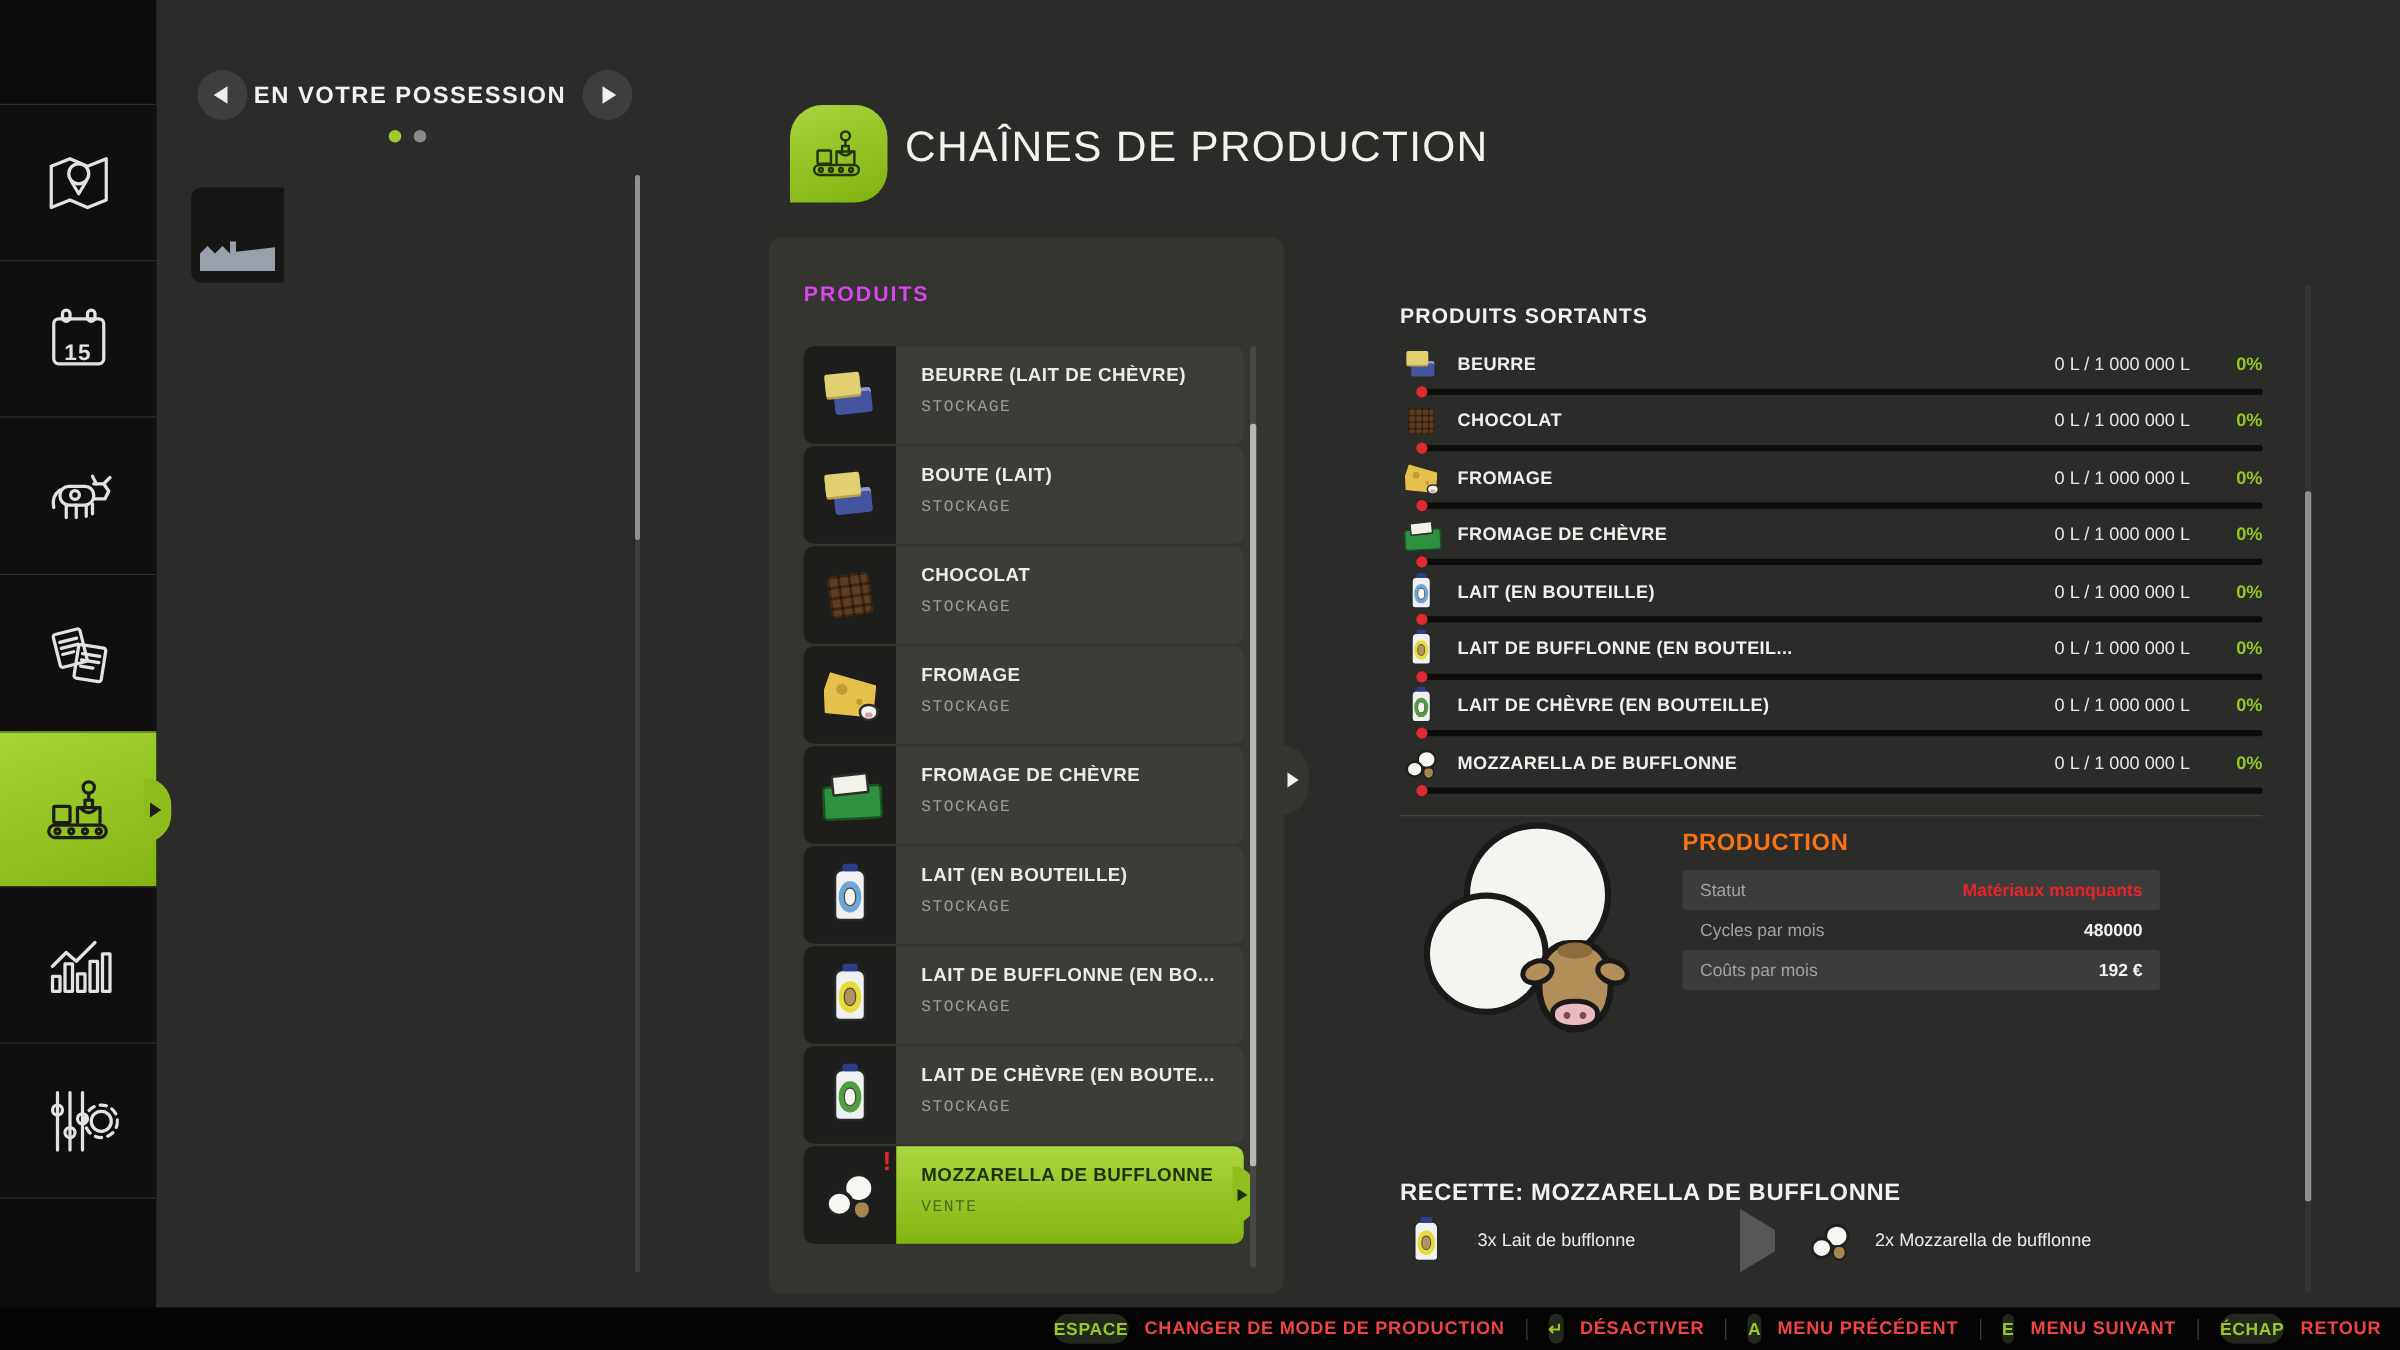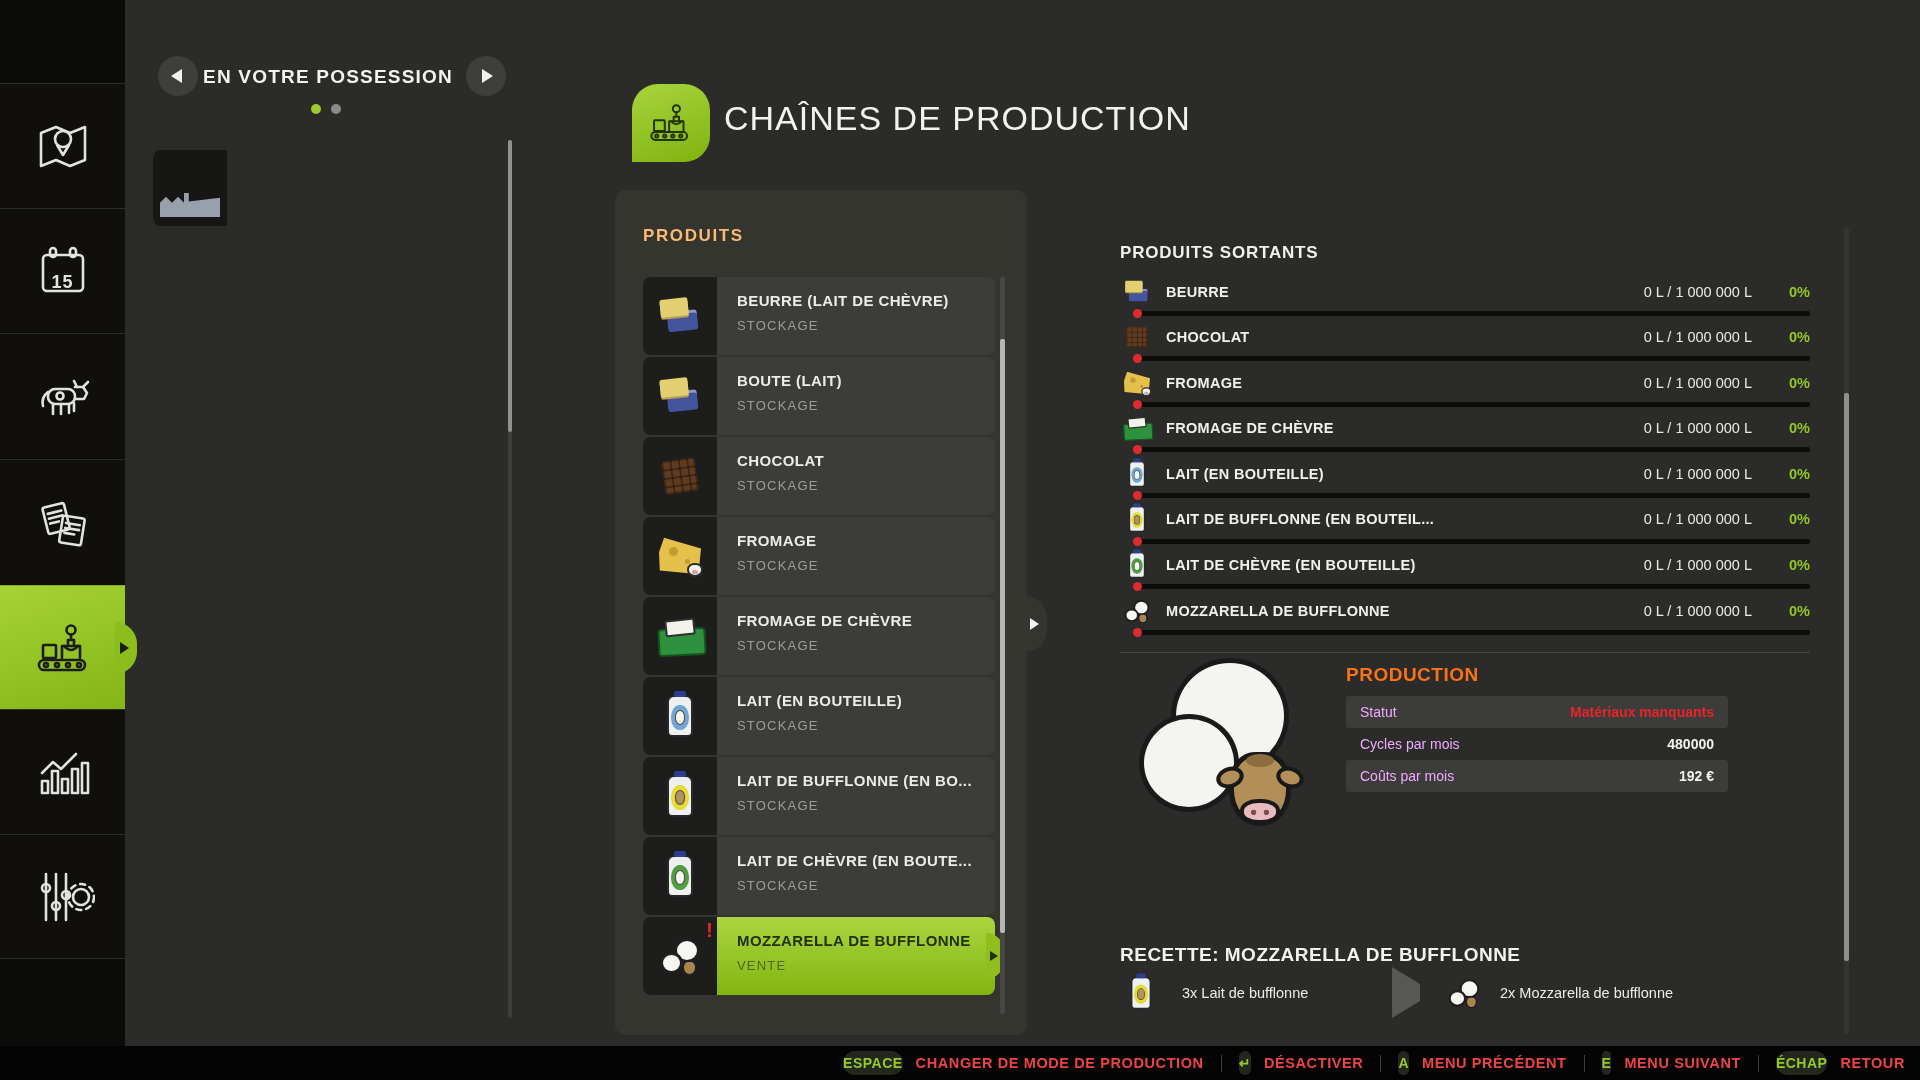--- a/index.html
+++ b/index.html
@@ -61,28 +61,28 @@
     border-radius:26px 26px 26px 0; background:linear-gradient(160deg,#a8d43c,#7fb30f);
     display:flex; align-items:center; justify-content:center; }
   #hdr-badge svg { width:50px; height:50px; stroke:#24330a; fill:none; stroke-width:2.2; stroke-linecap:round; stroke-linejoin:round; }
   #hdr-title { position:absolute; left:724px; top:99px; font-size:34px; font-weight:500; letter-spacing:1px; color:#f2f2ef; white-space:nowrap; }
 
   
   #produits-card { position:absolute; left:615px; top:190px; width:412px; height:845px; background:#33352e; border-radius:10px; }
   #produits-bump { position:absolute; left:1025px; top:596px; width:22px; height:56px; border-radius:0 26px 26px 0; background:#33352e; }
   #produits-bump::after { content:''; position:absolute; left:5px; top:50%; transform:translateY(-50%);
     border-top:6px solid transparent; border-bottom:6px solid transparent; border-left:9px solid #f2f2f0; }
-  #produits-title { position:absolute; left:643px; top:226px; font-size:17px; font-weight:bold; letter-spacing:1.6px; color:#fdba74; }
+  #produits-title { position:absolute; left:643px; top:226px; font-size:17px; font-weight:bold; letter-spacing:1.6px; color:#d946ef; }
   #produits-list { position:absolute; left:643px; top:277px; width:352px; }
   .p-item { height:78px; display:flex; margin-bottom:2px; }
   .p-tile { width:74px; flex:none; background:#1d1d1b; border-radius:8px 0 0 8px;
     display:flex; align-items:center; justify-content:center; position:relative; }
   .p-body { flex:1; background:#3c3d39; border-radius:0 8px 8px 0; padding:15px 0 0 20px; position:relative; }
   .p-title { font-size:15px; font-weight:bold; letter-spacing:.4px; color:#ebebe9; margin-bottom:9px; white-space:nowrap; overflow:hidden; }
-  .p-sub { font-size:13px; letter-spacing:1.2px; color:#9c9c9a; }
+  .p-sub { font-size:13px; letter-spacing:1.2px; color:#9c9c9a;font-family:Liberation Mono, monospace; }
   .p-item.selected .p-body { background:linear-gradient(180deg,#aad63f,#82b511); }
   .p-item.selected .p-title { color:#22310a; }
   .p-item.selected .p-sub { color:#50691a; }
   .p-bump { position:absolute; right:-9px; top:50%; transform:translateY(-50%); width:18px; height:46px;
     border-radius:0 20px 20px 0; background:#8fbe1e; }
   .p-bump::after { content:''; position:absolute; left:4px; top:50%; transform:translateY(-50%);
     border-top:5px solid transparent; border-bottom:5px solid transparent; border-left:8px solid #20300a; }
   .alert-badge { position:absolute; top:1px; right:4px; font-size:21px; font-weight:bold; color:#e0252b; z-index:4; }
 
   
@@ -97,21 +97,21 @@
   .s-pct { width:58px; text-align:right; font-size:14.5px; font-weight:bold; color:#93c722; }
   .s-bar { position:absolute; left:16px; right:0; bottom:4px; height:5px; background:#0c0c0a; border-radius:2px; }
   .s-bar::before { content:''; position:absolute; left:-3px; top:-2px; width:9px; height:9px; border-radius:50%; background:#df2b2f; }
   #sortants-div { position:absolute; left:1120px; top:652px; width:690px; height:1px; background:#454540; }
 
   
   #prod-title { position:absolute; left:1346px; top:664px; font-size:19px; font-weight:bold; letter-spacing:.5px; color:#f97316; }
   #prod-table { position:absolute; left:1346px; top:696px; width:382px; }
   .pt-row { height:32px; display:flex; align-items:center; justify-content:space-between; padding:0 14px; border-radius:3px; }
   .pt-row.striped { background:#3c3c3a; }
-  .pt-label { font-size:14px; color:#f0abfc; }
+  .pt-label { font-size:14px; color:#a3a3a3; }
   .pt-value { font-size:14px; font-weight:bold; color:#f2f2f0; }
   .pt-value.alert { color:#e8232b; }
 
   #prod-img { position:absolute; left:1137px; top:656px; width:180px; height:185px; }
   .plate { position:absolute; background:radial-gradient(circle at 35% 30%, #ffffff, #ececе8 60%, #dededa); background-color:#f4f4f0; border:5px solid #1a1a1a; border-radius:50%; }
   #plate-back { left:34px; top:2px; width:118px; height:116px; }
   #plate-front { left:2px; top:58px; width:100px; height:98px; }
   #buff-head { position:absolute; left:92px; top:96px; width:62px; height:74px; background:#b28e58;
     border:5px solid #191919; border-radius:42% 42% 48% 48%; z-index:3; }
   #buff-head::before, #buff-head::after { content:''; position:absolute; top:10px; width:20px; height:13px;

